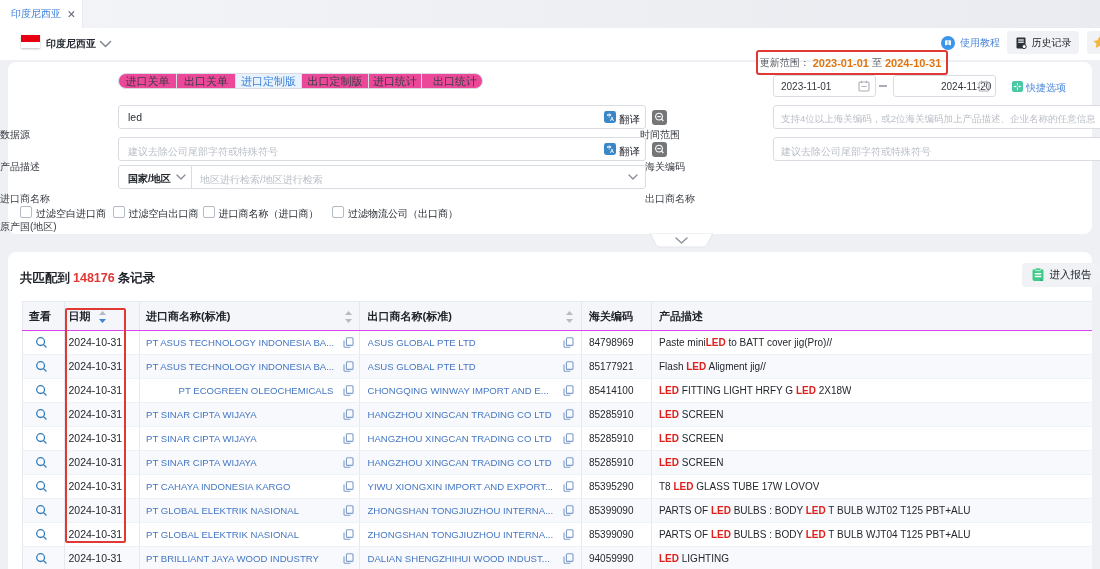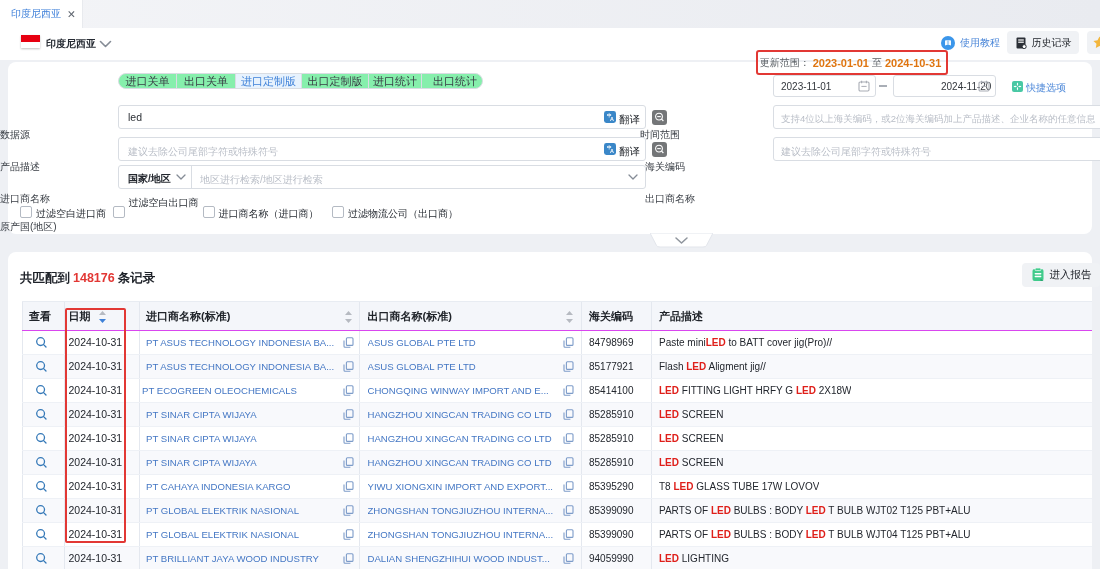--- a/index.html
+++ b/index.html
@@ -29,21 +29,21 @@
 .redbox{border:2px solid #e23834;border-radius:3px;z-index:30;}
 #rb1{left:756px;top:50px;width:188px;height:21px;display:flex;align-items:center;justify-content:center;font-size:10px;color:#5c6166;white-space:nowrap;}
 #rb1 b{color:#df7510;font-size:11px;padding:0 3px;}
 
 #fcard{left:8px;top:61.5px;width:1084px;height:172px;background:#fff;border-radius:8px;}
 .flabel{font-size:10px;color:#383d44;text-align:left;white-space:nowrap;margin-top:48px;}
 .inp{background:#fff;border:1px solid #d9dde3;border-radius:3px;box-sizing:border-box;}
 .ph{color:#b9bec7;font-size:10px;white-space:nowrap;}
 .darkicon{width:15px;height:15px;background:#747678;border-radius:3px;}
 
-#segs{left:118px;top:73px;display:flex;height:16px;border:1px solid #d9dde3;border-radius:12px;overflow:hidden;background:#86efac;box-sizing:border-box;}
+#segs{left:118px;top:73px;display:flex;height:16px;border:1px solid #d9dde3;border-radius:12px;overflow:hidden;background:#ec4899;box-sizing:border-box;}
 #segs .sg{display:flex;align-items:center;justify-content:center;font-size:11px;color:#383d44;border-right:1px solid #d9dde3;box-sizing:border-box;white-space:nowrap;}
 #segs .sg:last-child{border-right:none;}
 #segs .on{background:#e7f2fd;color:#3e81d8;}
 
 .cb{width:12px;height:12px;border:1px solid #b4bac3;border-radius:2px;background:#fff;box-sizing:border-box;}
 .cblbl{font-size:10px;color:#272c33;}
 
 #notch{left:650px;top:232.5px;z-index:5;}
 
 #card2{left:8px;top:252px;width:1084px;height:317px;background:#fff;border-radius:8px 8px 0 0;}
@@ -182,21 +182,21 @@
     </svg>
   <div class="abs" style="left:191px;top:166px;width:1px;height:22px;background:#d9dde3;"></div>
   <div class="abs ph" style="left:200px;top:173px;">地区进行检索/地区进行检索</div>
   <svg class="abs" style="left:628px;top:174px" width="10" height="7">
       <path class="chev" d="M1,1 L5,5 L9,1" style="stroke-width:1.3"></path>
     </svg>
 
   <div class="abs cb" style="left:20px;top:206px;"></div>
   <div class="abs cblbl" style="left:36px;top:207px;">过滤空白进口商</div>
   <div class="abs cb" style="left:112.5px;top:206px;"></div>
-  <div class="abs cblbl" style="left:128.5px;top:196px;">过滤空白出口商</div>
+  <div class="abs cblbl" style="left:128.5px;top:207px;">过滤空白出口商</div>
   <div class="abs cb" style="left:202.5px;top:206px;"></div>
   <div class="abs cblbl" style="left:218.5px;top:207px;">进口商名称（进口商）</div>
   <div class="abs cb" style="left:332px;top:206px;"></div>
   <div class="abs cblbl" style="left:348px;top:207px;">过滤物流公司（出口商）</div>
 </div>
 <div class="abs" id="notch">
 <svg width="63" height="16" viewBox="0 0 63 16">
       <path d="M0,0 L63,0 L56.5,12.5 Q55.7,14 53,14 L10,14 Q7.3,14 6.5,12.5 Z" fill="#fff" stroke="#e2e5eb" stroke-width="1"></path>
       <path d="M26,5 L31.5,10 L37,5" fill="none" stroke="#8f959d" stroke-width="1.5" stroke-linecap="round" stroke-linejoin="round"></path>
     </svg>
@@ -289,21 +289,21 @@
 <div class="vline" style="left:336.5px;"></div>
 <div class="vline" style="left:559px;"></div>
 <div class="vline" style="left:629px;"></div>
 </div>
 <div class="row" style="top:379px;">
 <div class="cell" style="left:11px;width:16px;text-align:center;line-height:26px;"><svg width="13" height="13" viewBox="0 0 13 13">
           <circle cx="5.6" cy="5.6" r="3.9" fill="none" stroke="#3579b8" stroke-width="1.3"></circle>
           <line x1="8.6" y1="8.6" x2="11" y2="11" stroke="#3579b8" stroke-width="1.3" stroke-linecap="round"></line>
         </svg></div>
 <div class="cell tb" style="left:46.5px;font-size:10.5px;">2024-10-31</div>
-<div class="cell blue" style="left:120px;width:196px;">PT ECOGREEN OLEOCHEMICALS</div>
+<div class="cell blue" style="left:136px;width:196px;text-align:center;">PT ECOGREEN OLEOCHEMICALS</div>
 <div class="cell" style="left:321px;"><svg width="11" height="11" viewBox="0 0 11 11">
           <rect x="3.4" y="0.8" width="6.6" height="7.6" rx="1" fill="none" stroke="#7d9cc9" stroke-width="1.1"></rect>
           <path d="M7.4 10.2 L2 10.2 Q1 10.2 1 9.2 L1 3.4" fill="none" stroke="#7d9cc9" stroke-width="1.1"></path>
         </svg></div>
 <div class="cell blue" style="left:345.5px;width:192px;">CHONGQING WINWAY IMPORT AND E...</div>
 <div class="cell" style="left:541px;"><svg width="11" height="11" viewBox="0 0 11 11">
           <rect x="3.4" y="0.8" width="6.6" height="7.6" rx="1" fill="none" stroke="#7d9cc9" stroke-width="1.1"></rect>
           <path d="M7.4 10.2 L2 10.2 Q1 10.2 1 9.2 L1 3.4" fill="none" stroke="#7d9cc9" stroke-width="1.1"></path>
         </svg></div>
 <div class="cell tb" style="left:567px;">85414100</div>

